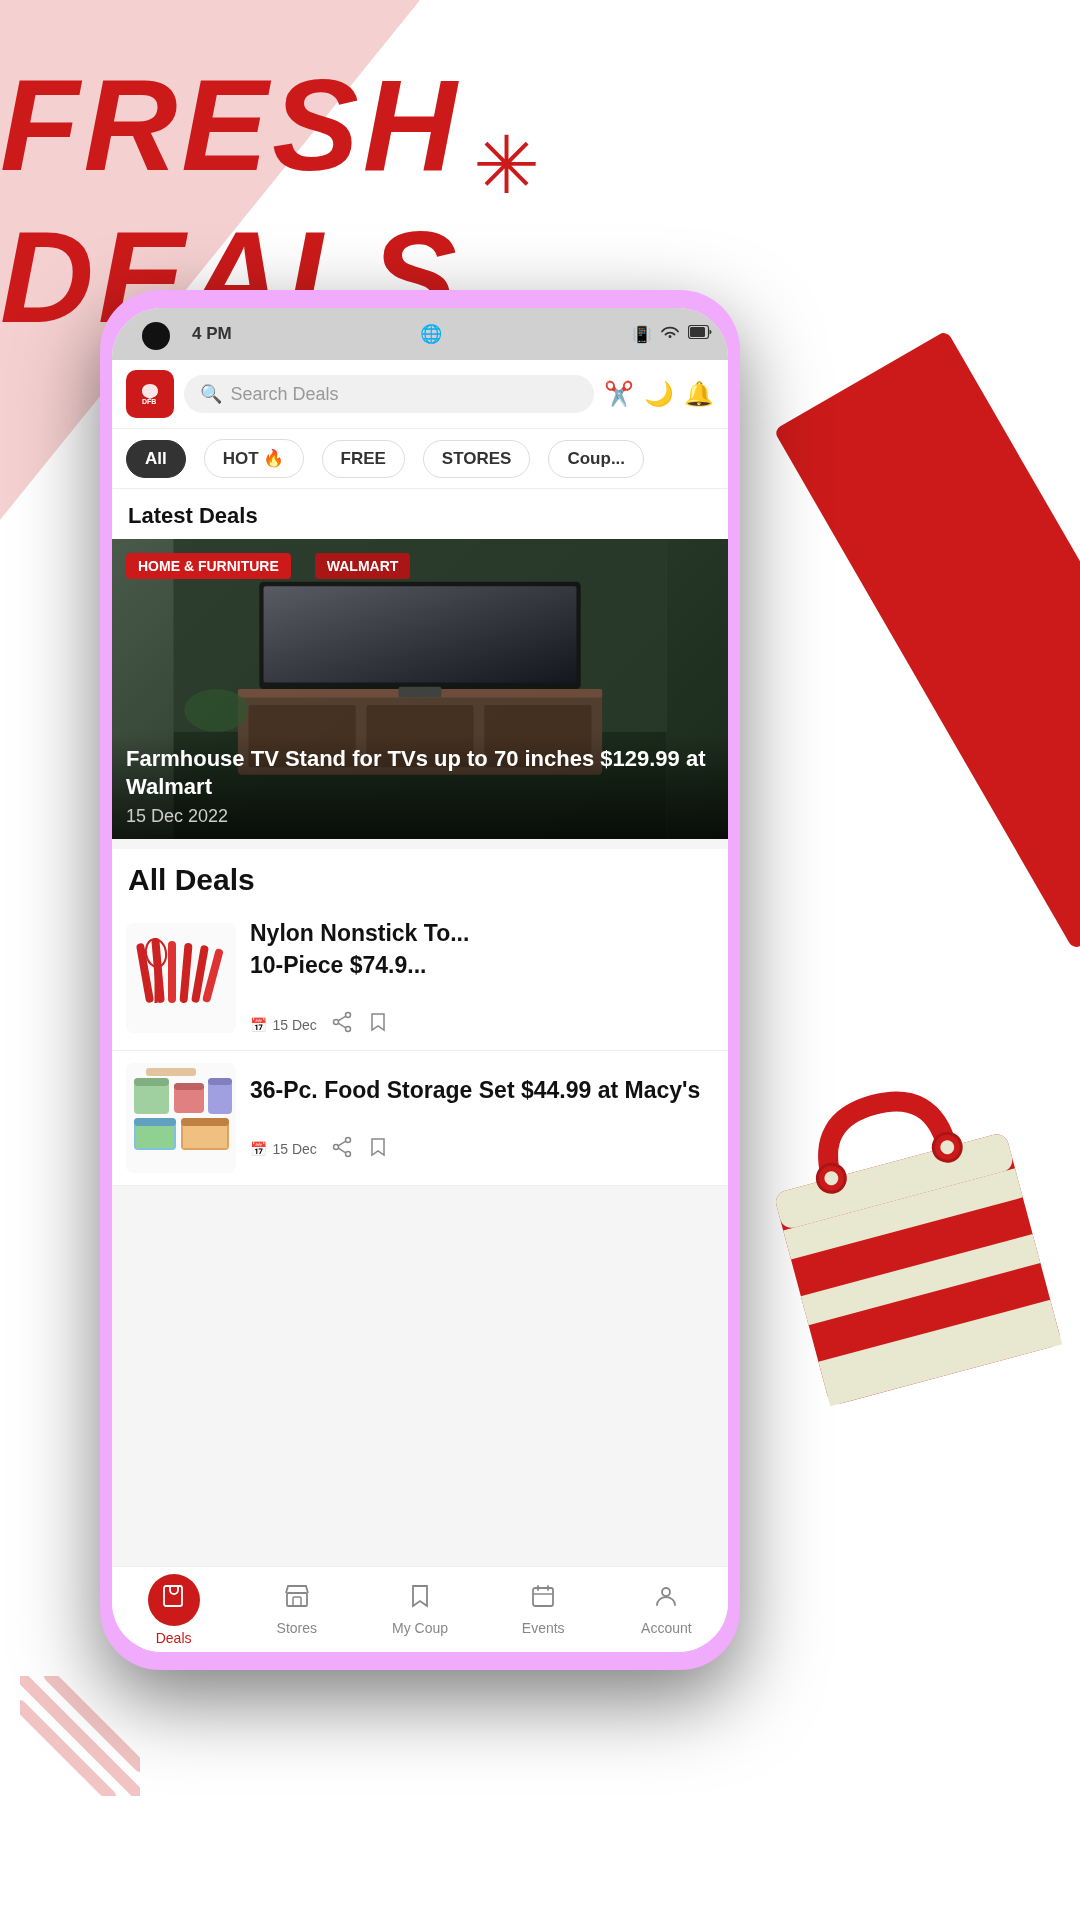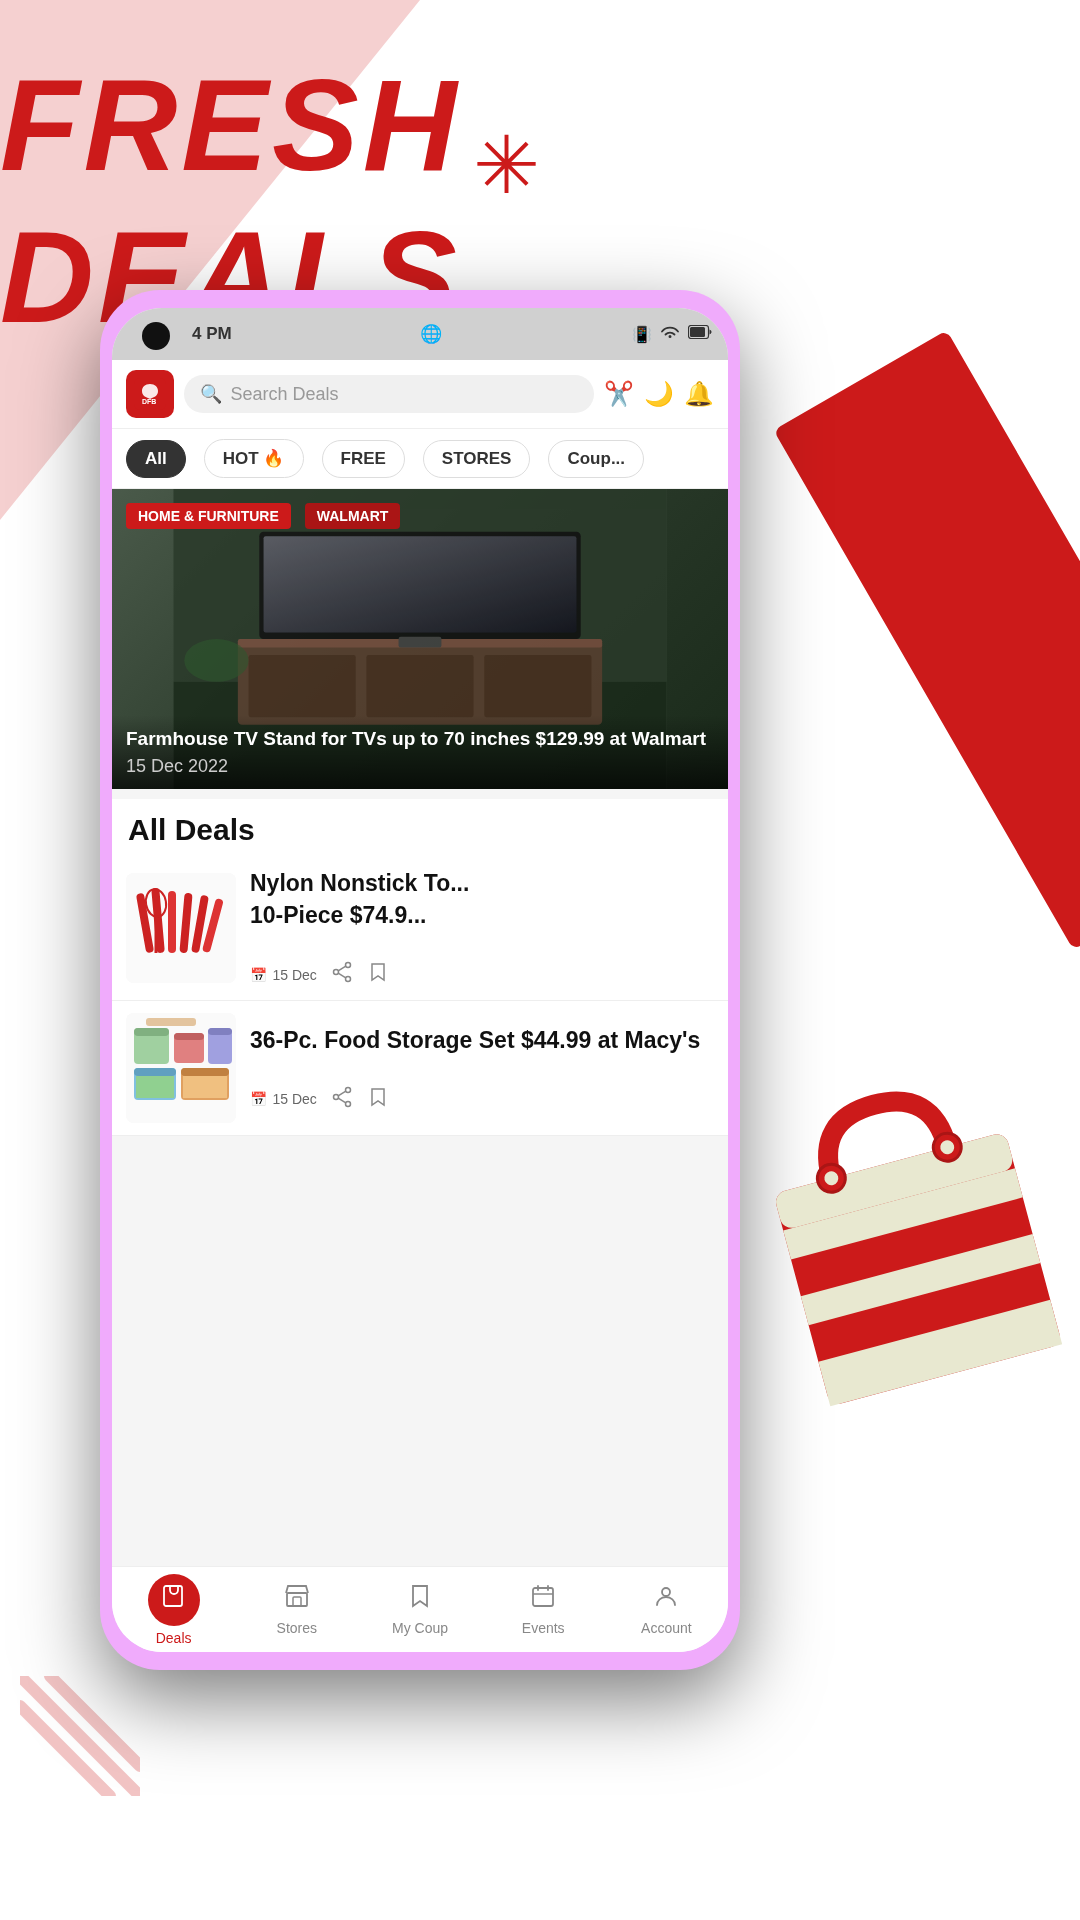--- a/index.html
+++ b/index.html
@@ -224,41 +224,41 @@
     .tv-stand-svg {
       width: 100%;
       height: 100%;
       opacity: 0.85;
     }
     .featured-tags {
       position: absolute;
       top: 14px;
       left: 14px;
       display: flex;
-      gap: 14px;
+      gap: 24px;
     }
     .tag {
       padding: 5px 12px;
       border-radius: 4px;
       font-size: 14px;
       font-weight: 700;
       color: #fff;
     }
     .tag-red { background: #cc1a1a; }
     .tag-dark-red { background: #aa1515; }
     .featured-info {
       position: absolute;
       bottom: 0;
       left: 0; right: 0;
       padding: 12px 14px;
       background: linear-gradient(transparent, rgba(0,0,0,0.7));
     }
     .featured-title {
       color: #fff;
-      font-size: 19px;
+      font-size: 22px;
       font-weight: 700;
       line-height: 1.3;
     }
     .featured-date {
       color: #ccc;
       font-size: 18px;
       margin-top: 4px;
     }
 
     
@@ -443,20 +443,21 @@
       <div class="tab-pill active">All</div>
       <div class="tab-pill">HOT 🔥</div>
       <div class="tab-pill">FREE</div>
       <div class="tab-pill">STORES</div>
       <div class="tab-pill">Coup...</div>
     </div>
 
     <div class="scroll-content">
 
       <div>
+        <div class="section-title">Latest Deals</div>
 
         <div class="featured-card">
           <div class="featured-bg">
 
             <svg viewBox="0 0 460 280" class="tv-stand-svg" xmlns="http://www.w3.org/2000/svg">
 
               <rect width="460" height="280" fill="#3a4a3a"></rect>
 
               <rect width="460" height="180" fill="#2a3a2a"></rect>
 

